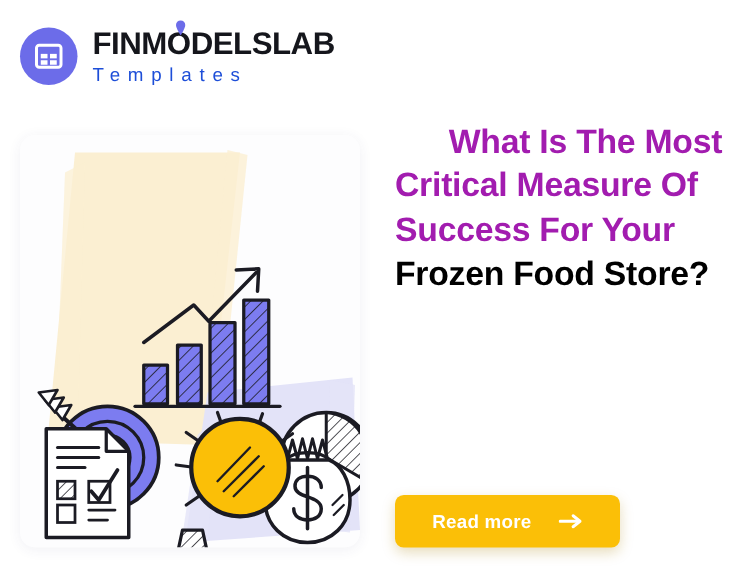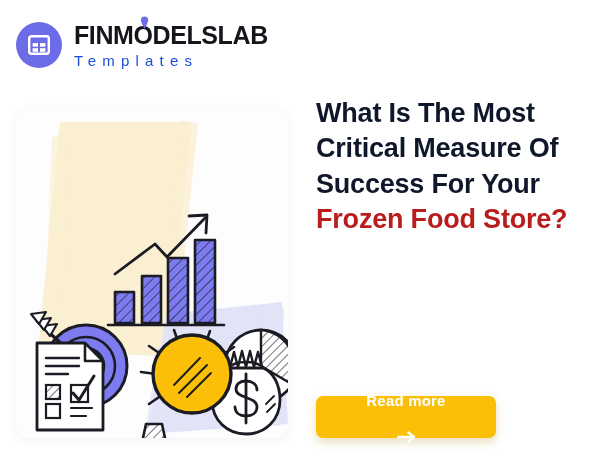--- a/index.html
+++ b/index.html
@@ -94,22 +94,22 @@
     top: 96px;
     width: 272px;
   }
   #headline {
     margin: 0;
     font-size: 27px;
     font-weight: bold;
     line-height: 1.31;
     letter-spacing: -0.2px;
   }
-  .headline-primary { color: #0f172a; }
-  .headline-secondary { color: #b91c1c; }
+  .headline-primary { color: #a21caf; margin-left: 43px; }
+  .headline-secondary { color: #000000; }
 
   #read-more-button {
     position: absolute;
     left: 316px;
     top: 396px;
     width: 180px;
     height: 42px;
     background: #FBBF07;
     border: none;
     border-radius: 7px;
@@ -118,21 +118,20 @@
     font-family: "Liberation Sans", sans-serif;
     font-size: 15px;
     font-weight: bold;
     letter-spacing: 0.2px;
     display: flex;
     align-items: center;
     justify-content: center;
     gap: 22px;
     cursor: pointer;
     padding: 0;
-    flex-direction: column;
   }
   #read-more-arrow {
     display: inline-flex;
     align-items: center;
   }
 </style>
 </head>
 <body>
 
 <div id="banner">

